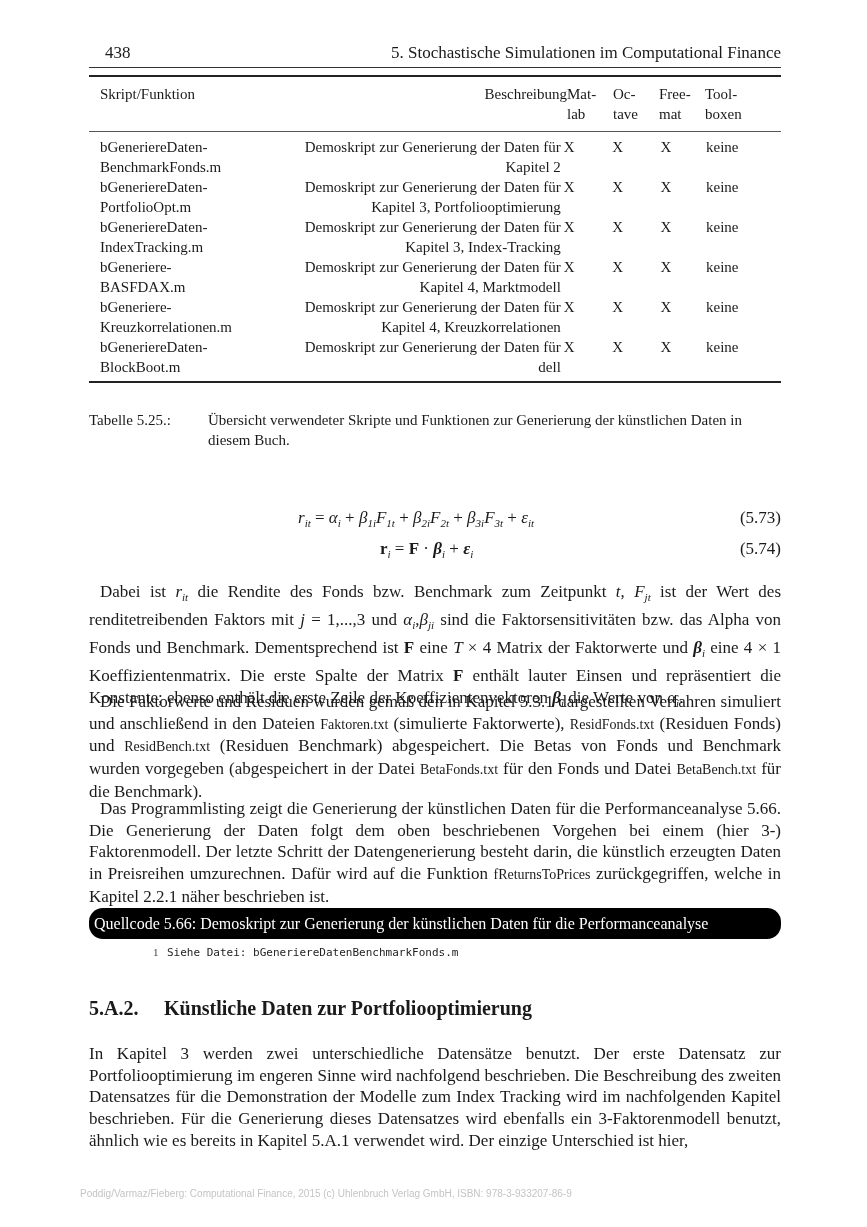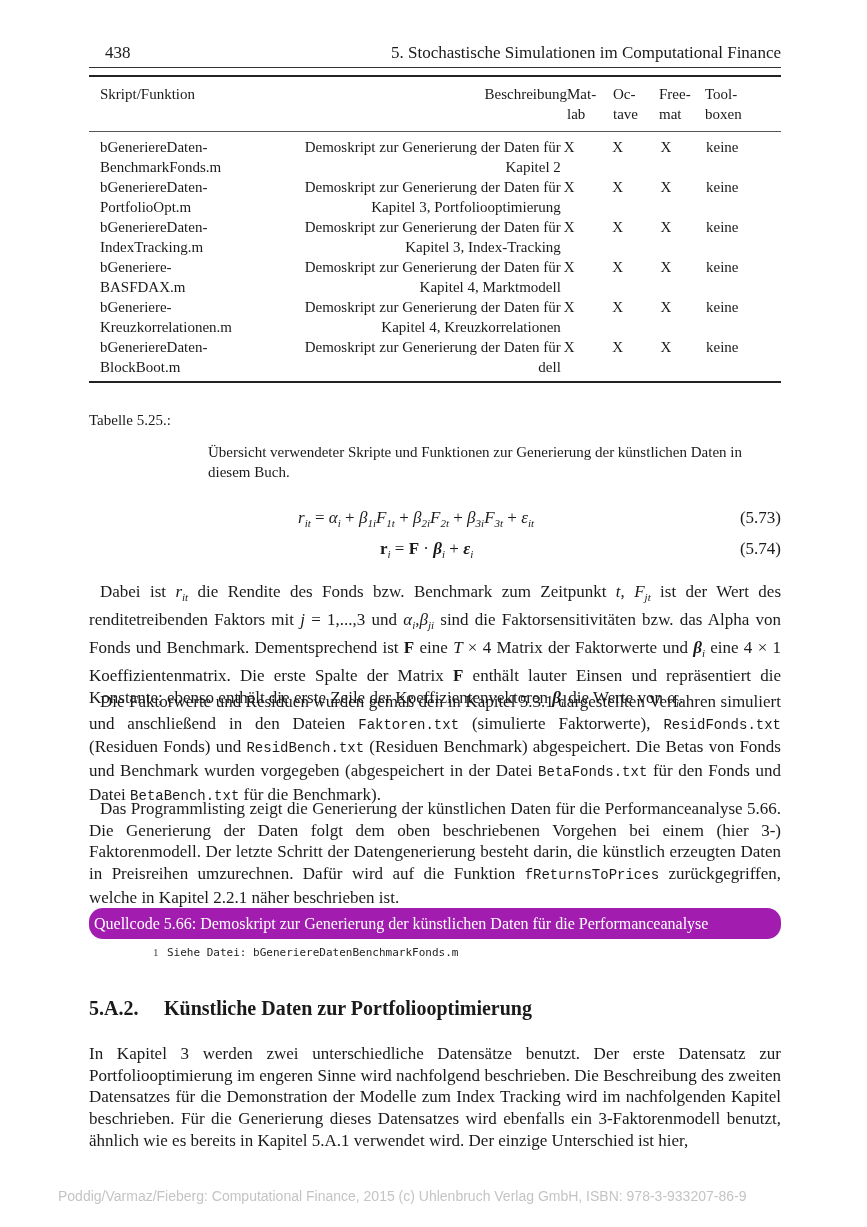--- a/index.html
+++ b/index.html
@@ -21,47 +21,47 @@
     .c1 { width: 186px; padding-left: 11px; box-sizing: border-box; }
     .c2 { width: 292px; text-align: right; }
     .c3 { width: 46px; }
     .c4 { width: 46px; }
     .c5 { width: 46px; }
     .c6 { width: 76px; }
     .tbl .cell-x { padding-left: 3px; }
 
     .caption { position: absolute; left: 0; top: 410px; width: 692px; font-size: 15px; line-height: 20px; }
     .caption .lbl { position: absolute; left: 0; top: 0; }
-    .caption .txt { margin-left: 119px; margin-top: 32px; }
+    .caption .txt { margin-left: 119px; }
 
     .eq { position: absolute; left: 0; width: 692px; font-size: 17px; height: 22px; }
     .eq .f { position: absolute; font-style: italic; }
     .eq .n { position: absolute; right: 0; }
     .eq sub { font-size: 11px; }
     .eq .b { font-weight: bold; font-style: normal; }
     .eq .bi { font-weight: bold; font-style: italic; }
     .eq .up { font-style: normal; }
 
     .para { position: absolute; left: 0; width: 692px; font-size: 17px; line-height: 21.7px; text-align: justify; margin-top: 12px; }
     .para p { margin: 0; text-indent: 11px; }
     .para p.noind { text-indent: 0; }
-    .mono { font-family: Liberation Mono, monospace; font-size: 14px; }
+    .mono { font-family: Liberation Serif, serif; font-size: 14px; }
     .it { font-style: italic; }
     .bd { font-weight: bold; }
 
-    .lst-head { position: absolute; left: 0; top: 908px; width: 692px; height: 31px; background: #a21caf;
+    .lst-head { position: absolute; left: 0; top: 908px; width: 692px; height: 31px; background: #000000;
       color: #ffffff; font-size: 16px; line-height: 31px; padding-left: 5px; box-sizing: border-box; border-radius: 14px; }
     .lst-line { position: absolute; left: 28px; top: 946px; font-size: 11px; color: #222;
       font-family: "DejaVu Sans Mono", "Liberation Mono", monospace; margin-left: 36px; }
     .lst-line .ln { display: inline-block; width: 14px; color: #444; font-family: "Liberation Serif", serif; }
 
     .section { position: absolute; left: 0; top: 997px; font-size: 20px; font-weight: bold; }
     .section .num { display: inline-block; width: 75px; }
 
-    .footer { position: absolute; left: 58px; top: 1188px; width: 760px; font-size: 14px; color: #c4c4c4;
+    .footer { position: absolute; left: 80px; top: 1188px; width: 760px; font-size: 10px; color: #c4c4c4;
       font-family: "Liberation Sans", "DejaVu Sans", sans-serif; }
   </style>
 </head>
 <body>
 
 <div class="page">
 
   <div class="running-head">
     <span class="pno">438</span>
     <span class="chap">5.  Stochastische Simulationen im Computational Finance</span>

